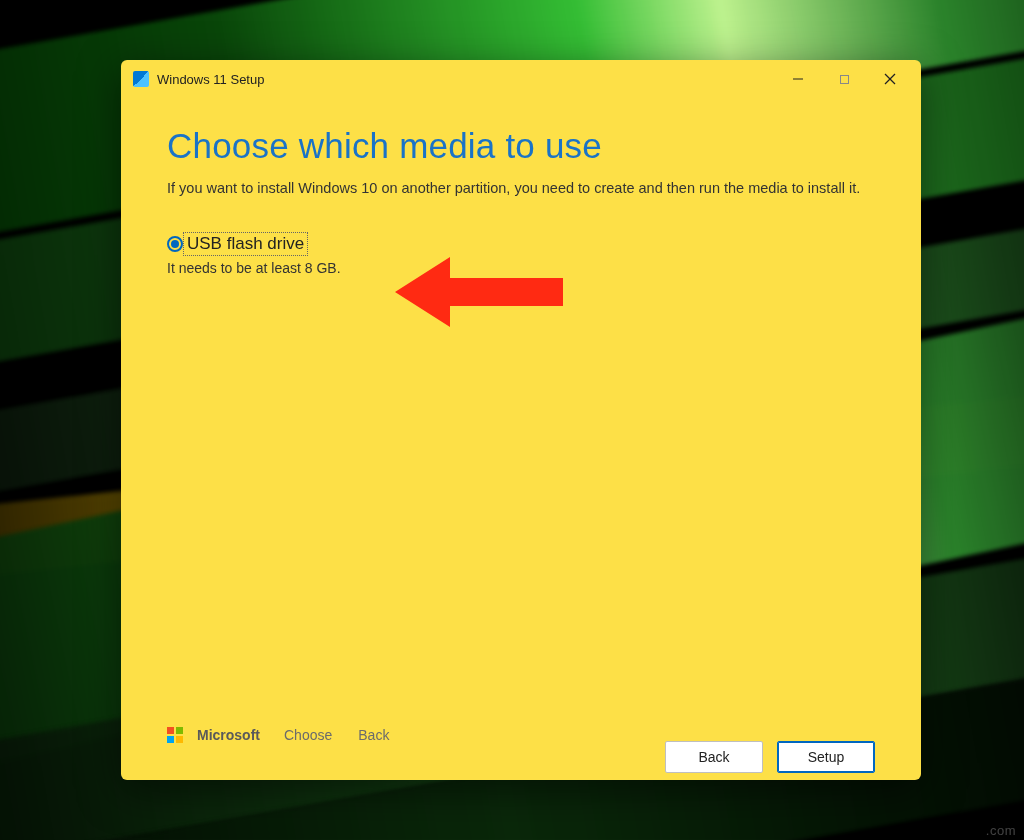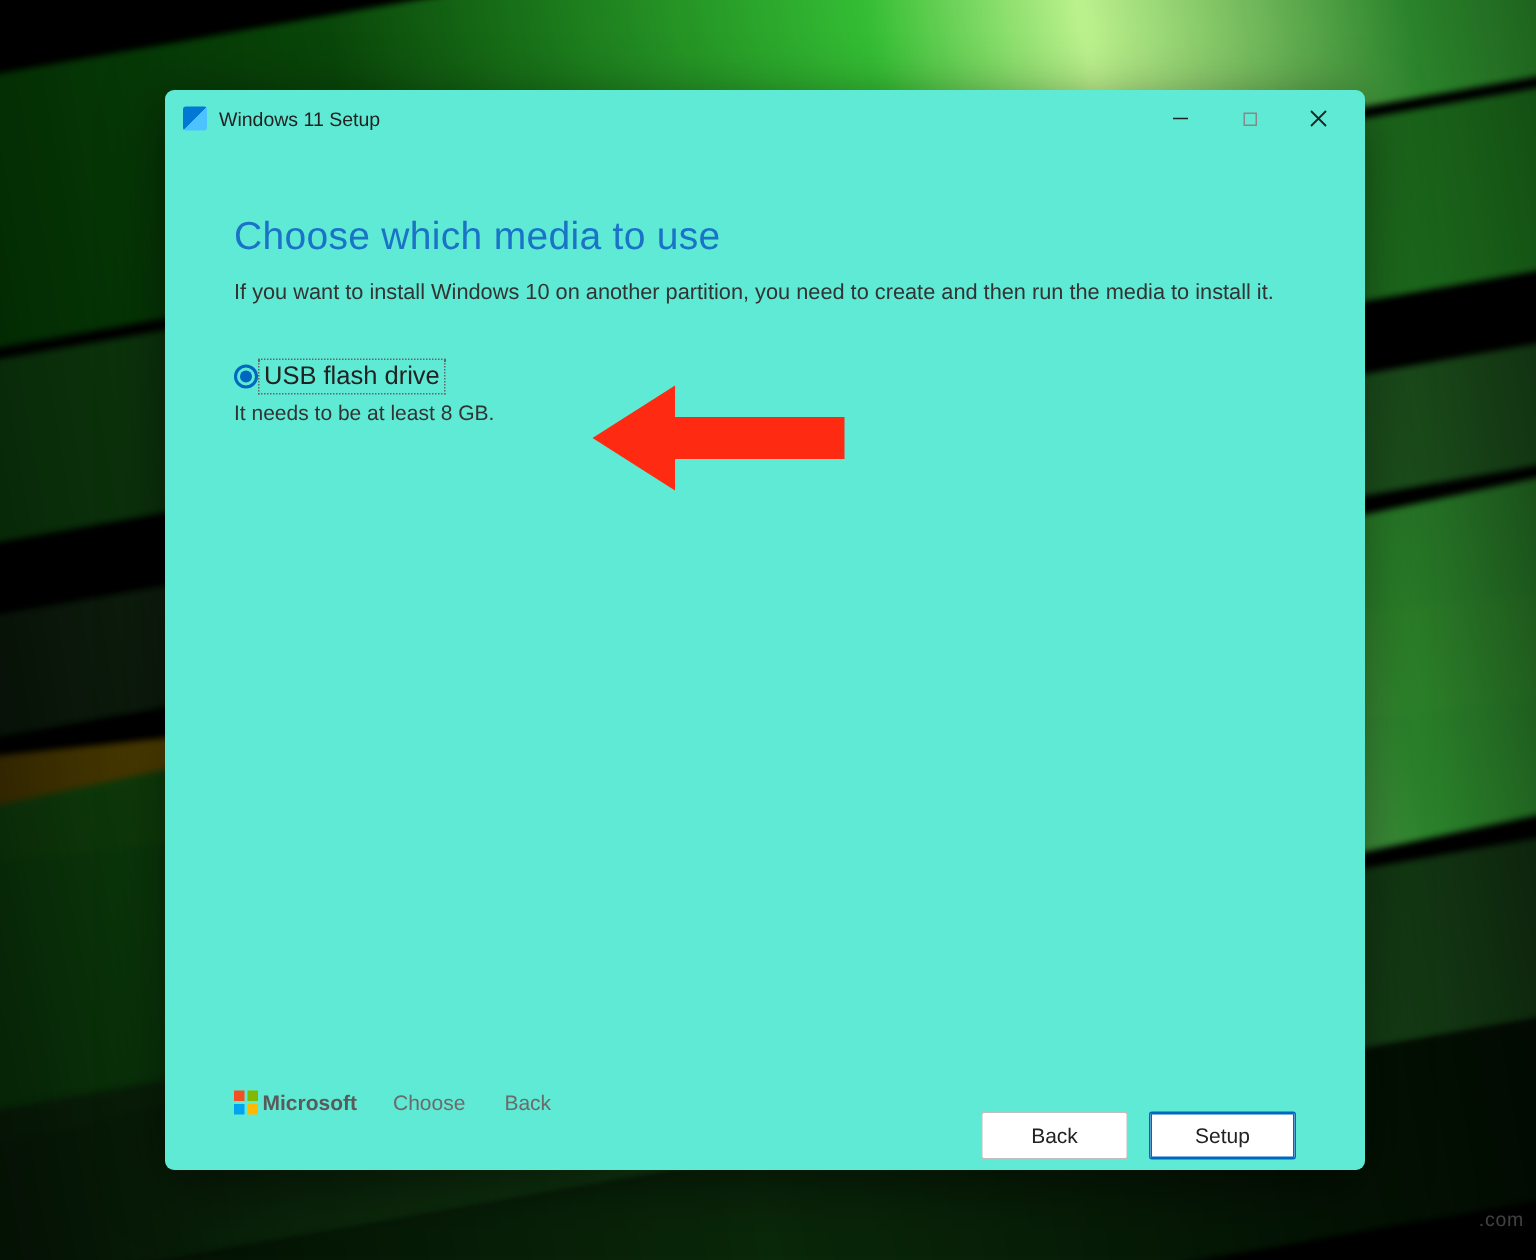--- a/index.html
+++ b/index.html
@@ -29,25 +29,25 @@
   .s1 { top: -40px; background: linear-gradient(90deg, #001a00, #0a4a0a 30%, #37c837 55%, #c8ff96 65%, #2e8b2e 80%, #001a00); height:180px;}
   .s2 { top: 150px; background: linear-gradient(90deg, #031903, #114411 30%, #37b337 60%, #052805); height:120px;}
   .s3 { top: 320px; background: linear-gradient(90deg, #000, #1a3b1a 40%, #3aa33a 60%, #000); height:80px;}
   .s4 { top: 450px; background: linear-gradient(90deg, #000, #4a3a00 20%, #e2c400 40%, #6a4a00 60%, #000); height:70px; transform: rotate(-6deg);}
   .s5 { top: 430px; background: linear-gradient(90deg, #020a02, #0f4f0f 30%, #49c449 55%, #aef59a 65%, #2e8b2e 80%, #020a02); height:220px; transform: rotate(-12deg);}
   .s6 { top: 650px; background: linear-gradient(90deg, #000, #103810 40%, #2a7a2a 60%, #000); height:120px;}
   .s7 { top: 770px; background: linear-gradient(90deg, #000, #0b2b0b 50%, #000); height:120px;}
 
   .window {
     position: absolute;
-    left: 110px;
+    left: 121px;
     top: 60px;
     width: 800px;
     height: 720px;
-    background: #5eead4;
+    background: #fde047;
     border-radius: 6px;
     box-shadow: 0 10px 40px rgba(0,0,0,0.5);
     display: flex;
     flex-direction: column;
   }
   .titlebar {
     height: 38px;
     display: flex;
     align-items: center;
     padding: 0 8px 0 12px;
@@ -81,22 +81,22 @@
 
   .content {
     flex: 1;
     padding: 28px 46px 0 46px;
     color: #222;
     position: relative;
   }
   h1.heading {
     color: #1a73c7;
     font-weight: 400;
-    font-size: 26px;
-    margin: 16px 0 12px 0;
+    font-size: 35px;
+    margin: 0 0 12px 0;
     letter-spacing: 0.2px;
   }
   .subtext {
     font-size: 14.5px;
     color: #333;
     margin: 0 0 36px 0;
     line-height: 1.4;
   }
   .option {
     margin-bottom: 22px;
@@ -144,21 +144,21 @@
   .footer {
     height: 70px;
     border-top: 0;
     display: flex;
     align-items: center;
     padding: 0 46px 10px 46px;
   }
   .ms-logo {
     display: inline-flex;
     align-items: flex-end;
-    gap: 3px;
+    gap: 14px;
     margin-right: 24px;
   }
   .ms-squares {
     width: 16px; height: 16px;
     display: grid;
     grid-template-columns: 1fr 1fr;
     grid-template-rows: 1fr 1fr;
     gap: 1.5px;
   }
   .ms-squares span:nth-child(1){background:#f25022;}
@@ -202,21 +202,21 @@
   .arrow {
     position: absolute;
     left: 395px;
     top: 252px;
     pointer-events: none;
   }
 
   .watermark {
     position: absolute;
     right: 8px;
-    bottom: 20px;
+    bottom: 2px;
     color: rgba(255,255,255,0.25);
     font-size: 13px;
     letter-spacing: 0.5px;
   }
 </style>
 </head>
 <body>
 
 <div class="desktop">
   <div class="streak s1"></div>

